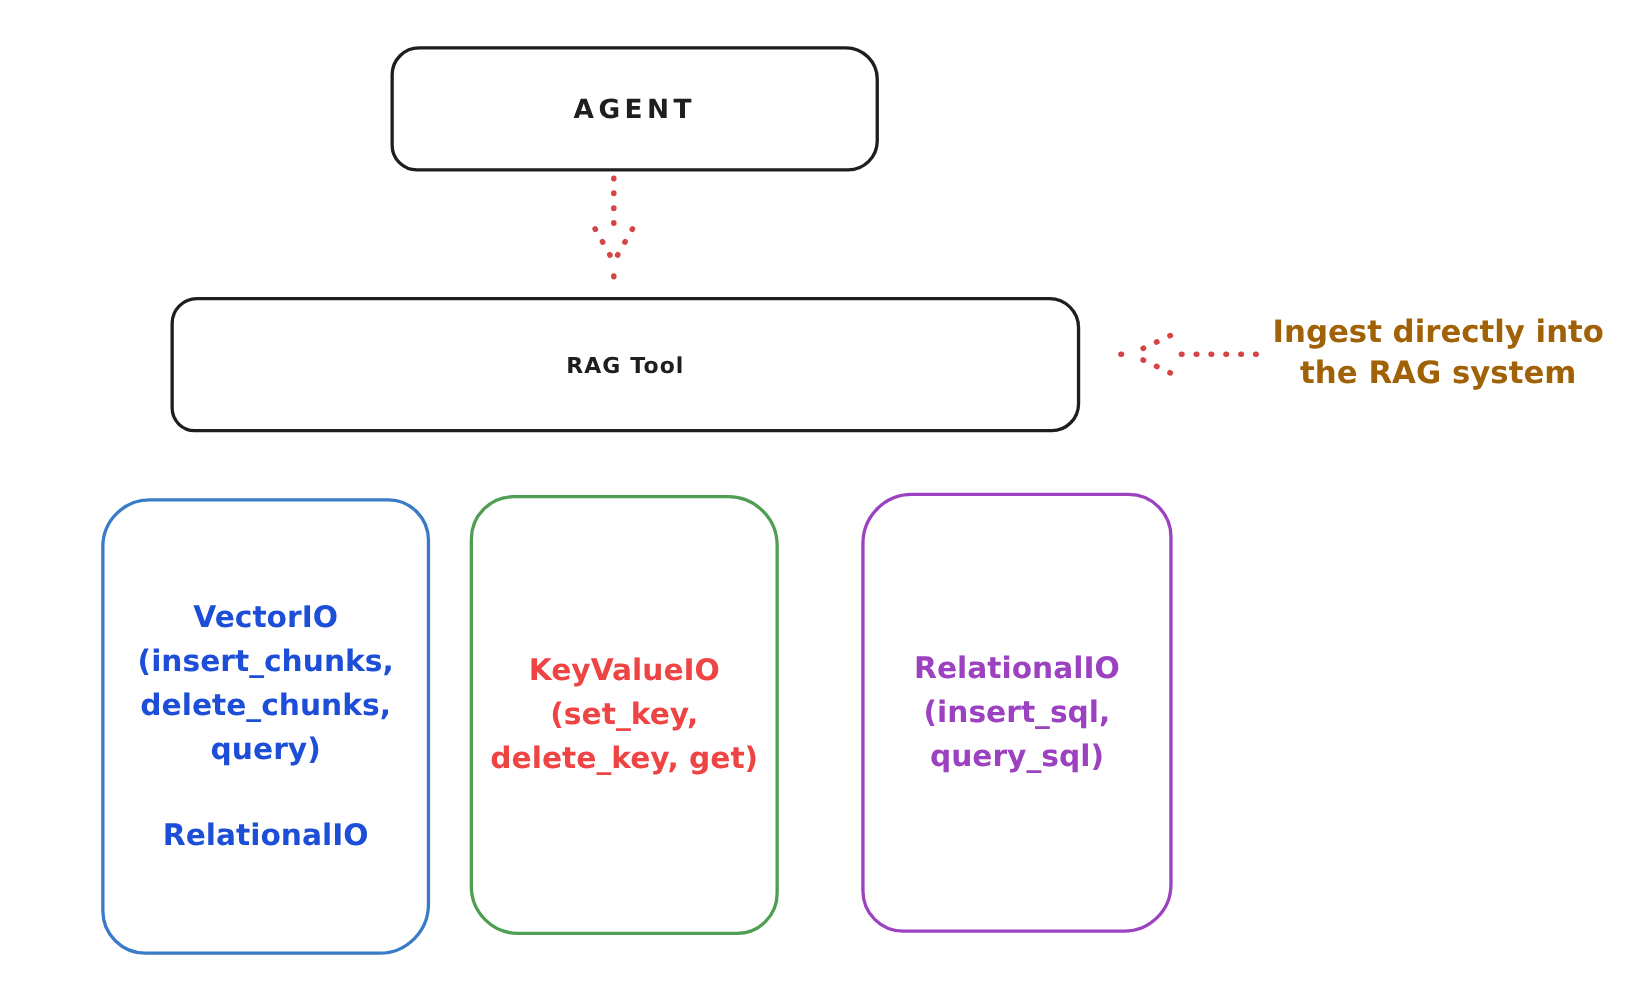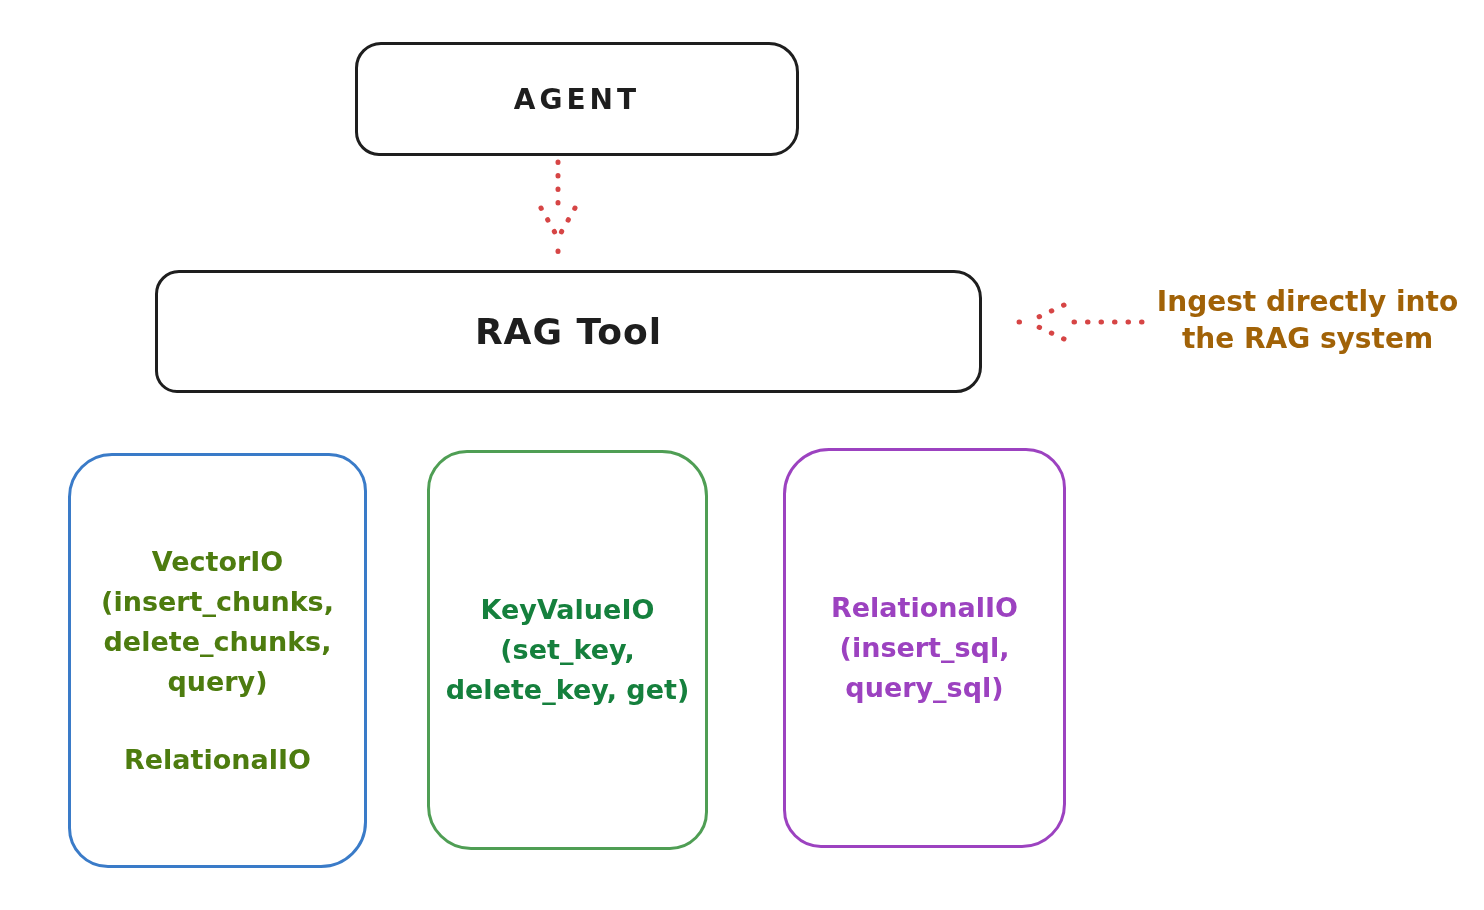--- a/index.html
+++ b/index.html
@@ -31,31 +31,31 @@
   .node-label {
     font-weight: 600;
     white-space: pre-line;
   }
   #agent-box {
     left: 355px; top: 42px;
     width: 444px; height: 114px;
     border-radius: 26px 30px 28px 24px;
   }
   #agent-box .node-label {
-    font-size: 28px;
+    font-size: 24px;
     letter-spacing: 4px;
     font-weight: 700;
   }
   #rag-box {
     left: 155px; top: 270px;
     width: 827px; height: 123px;
     border-radius: 24px 28px 26px 22px;
   }
   #rag-box .node-label {
-    font-size: 36px;
+    font-size: 20px;
     letter-spacing: 1px;
   }
   .storage-box {
     flex-direction: column;
     justify-content: center;
     gap: 38px;
     border-style: solid;
     border-width: 3.5px;
     background: #ffffff;
   }
@@ -132,29 +132,29 @@
   <svg class="arrow-svg" id="ingest-arrow" width="140" height="52" viewBox="0 0 140 52" style="color: rgb(214, 69, 69);">
     <path d="M130 26 L50 26"></path>
     <path d="M52 9 L16 26"></path>
     <path d="M52 43 L16 26"></path>
     <path d="M7 26 L9 26"></path>
   </svg>
 
   <div id="ingest-note" style="color: #a16207;">Ingest directly into
 the RAG system</div>
 
-  <div class="node storage-box" id="vector-box" style="border-color: rgb(58, 123, 200); color: #4d7c0f;">
+  <div class="node storage-box" id="vector-box" style="border-color: rgb(58, 123, 200); color: #1d4ed8; margin-left: 24px;">
     <span class="io-label">VectorIO
 (insert_chunks,
 delete_chunks,
 query)</span>
     <span class="index-label">RelationalIO</span>
   </div>
 
-  <div class="node storage-box" id="keyvalue-box" style="border-color: rgb(79, 158, 84); color: #15803d;">
+  <div class="node storage-box" id="keyvalue-box" style="border-color: rgb(79, 158, 84); color: #ef4444;">
     <span class="io-label">KeyValueIO
 (set_key,
 delete_key, get)</span>
   </div>
 
   <div class="node storage-box" id="relational-box" style="border-color: rgb(156, 66, 192); color: rgb(156, 66, 192);">
     <span class="io-label">RelationalIO
 (insert_sql,
 query_sql)</span>
   </div>

